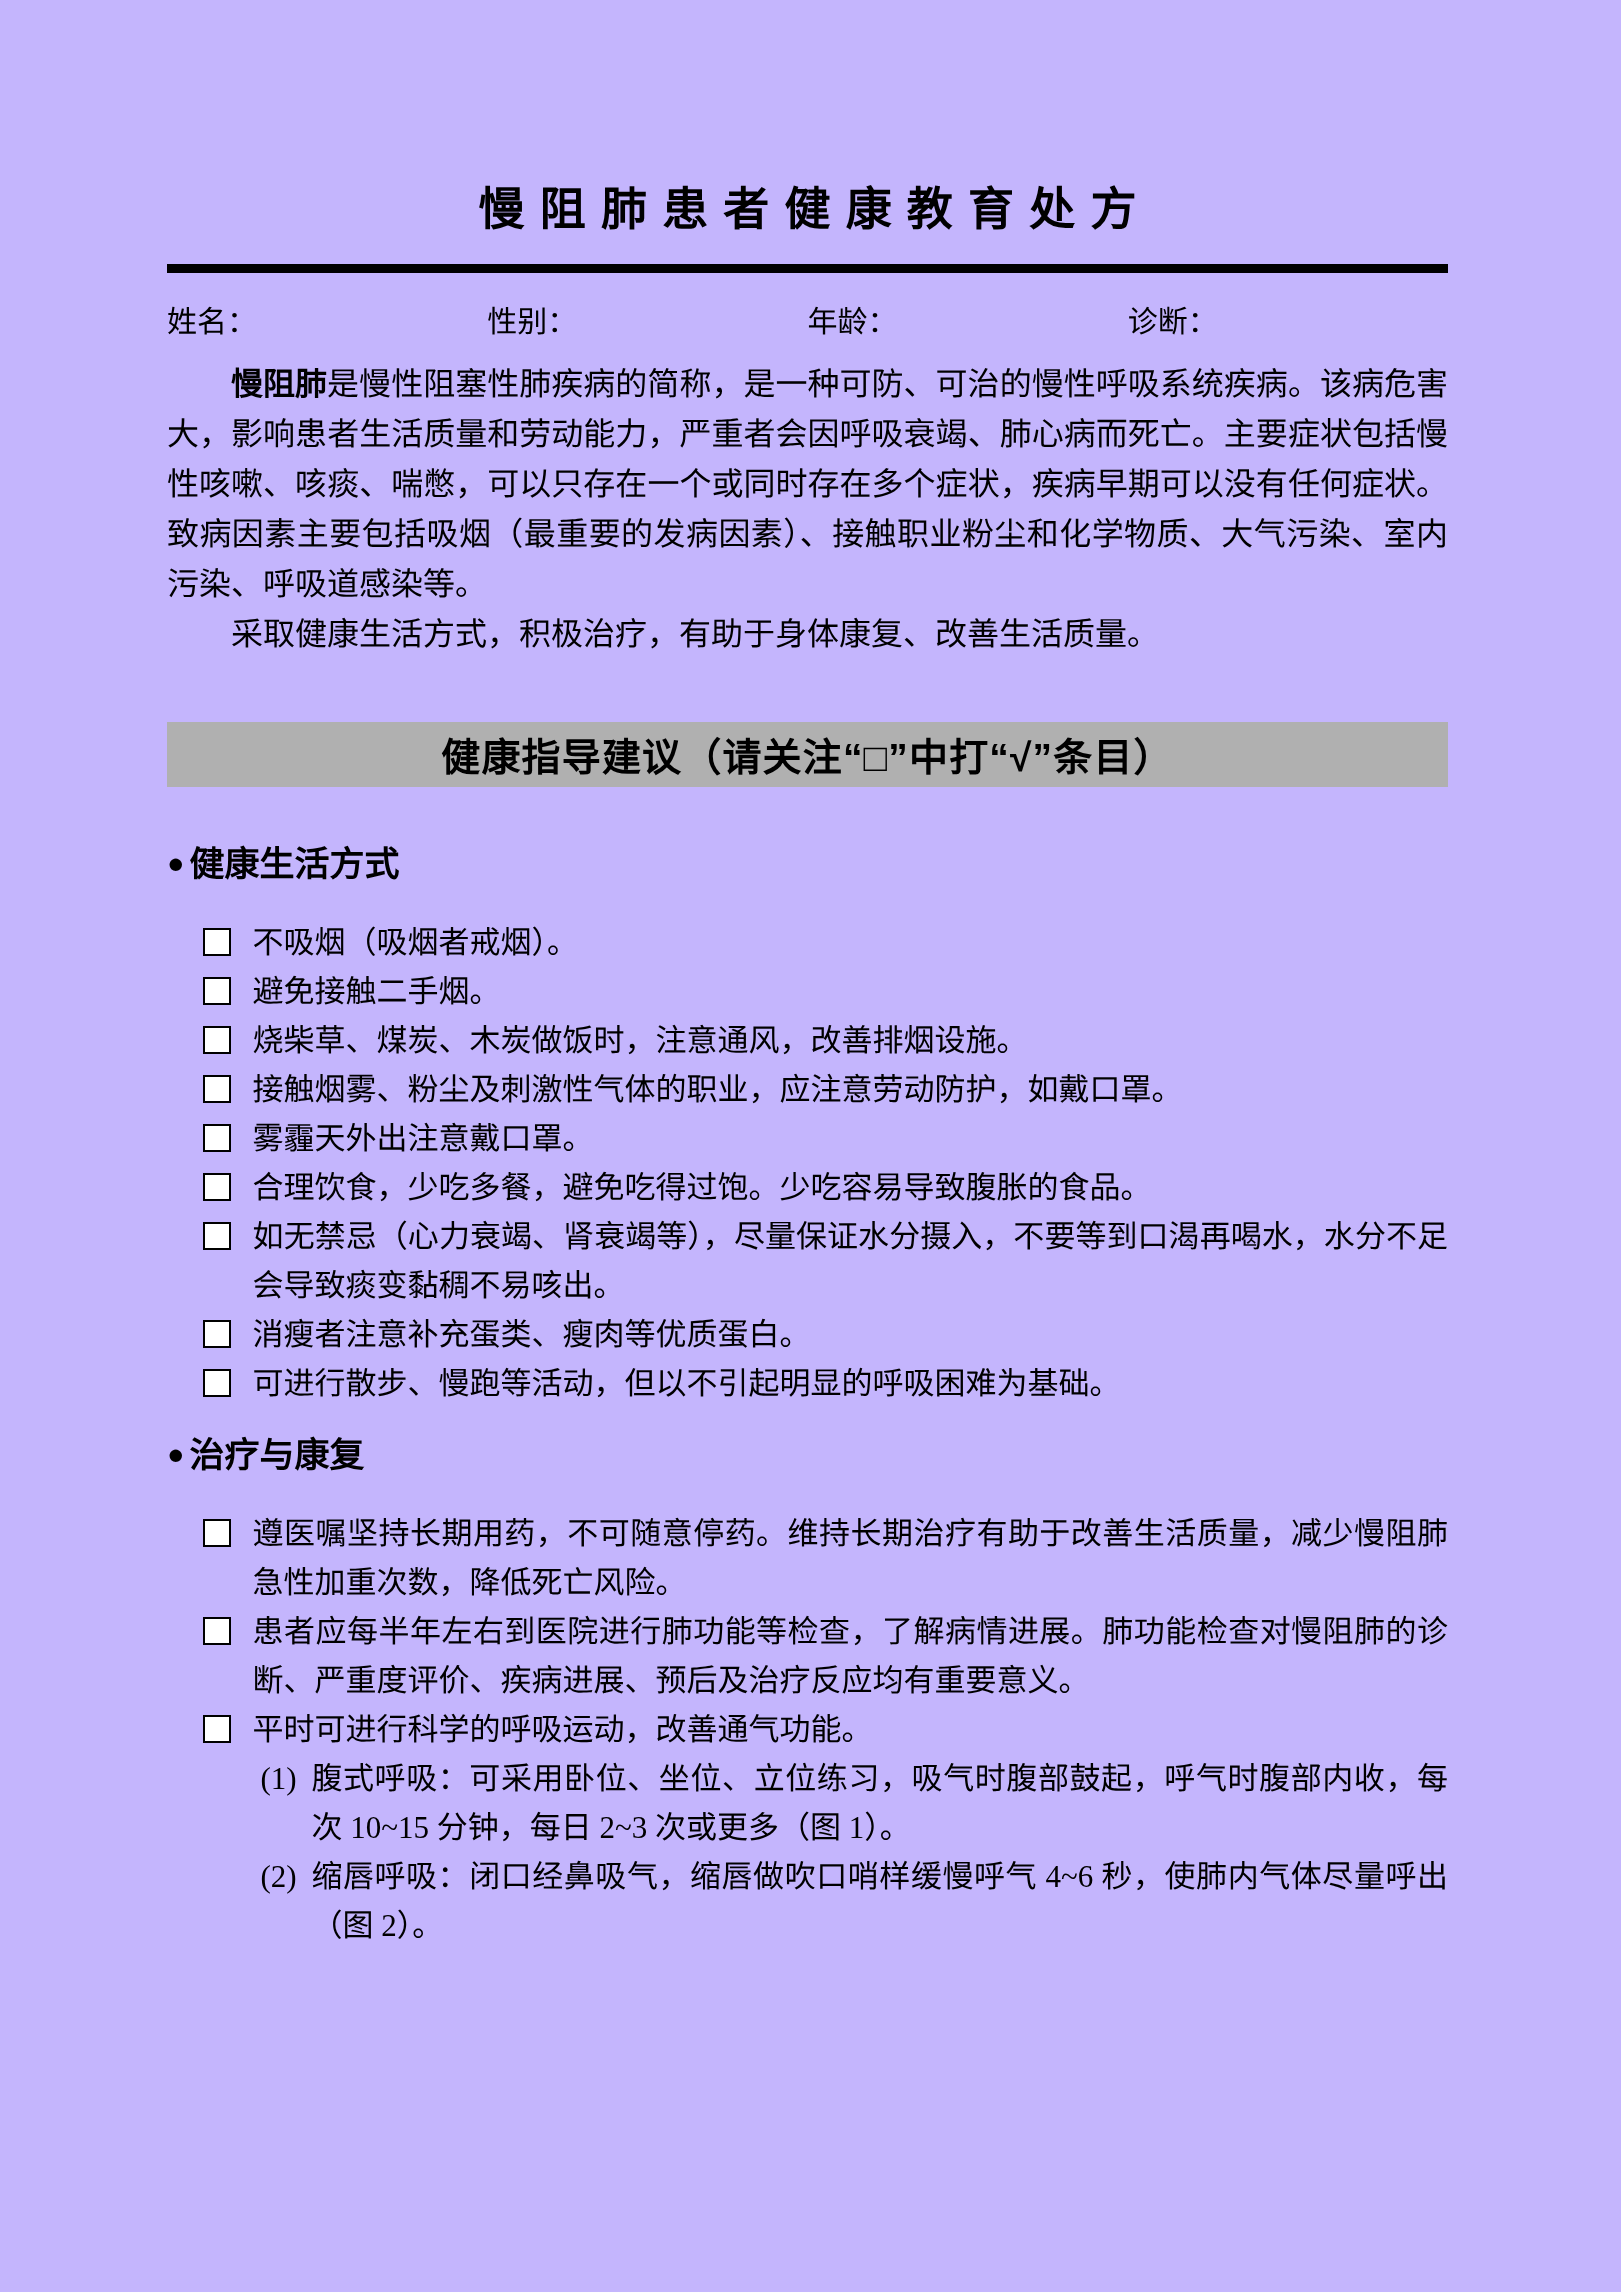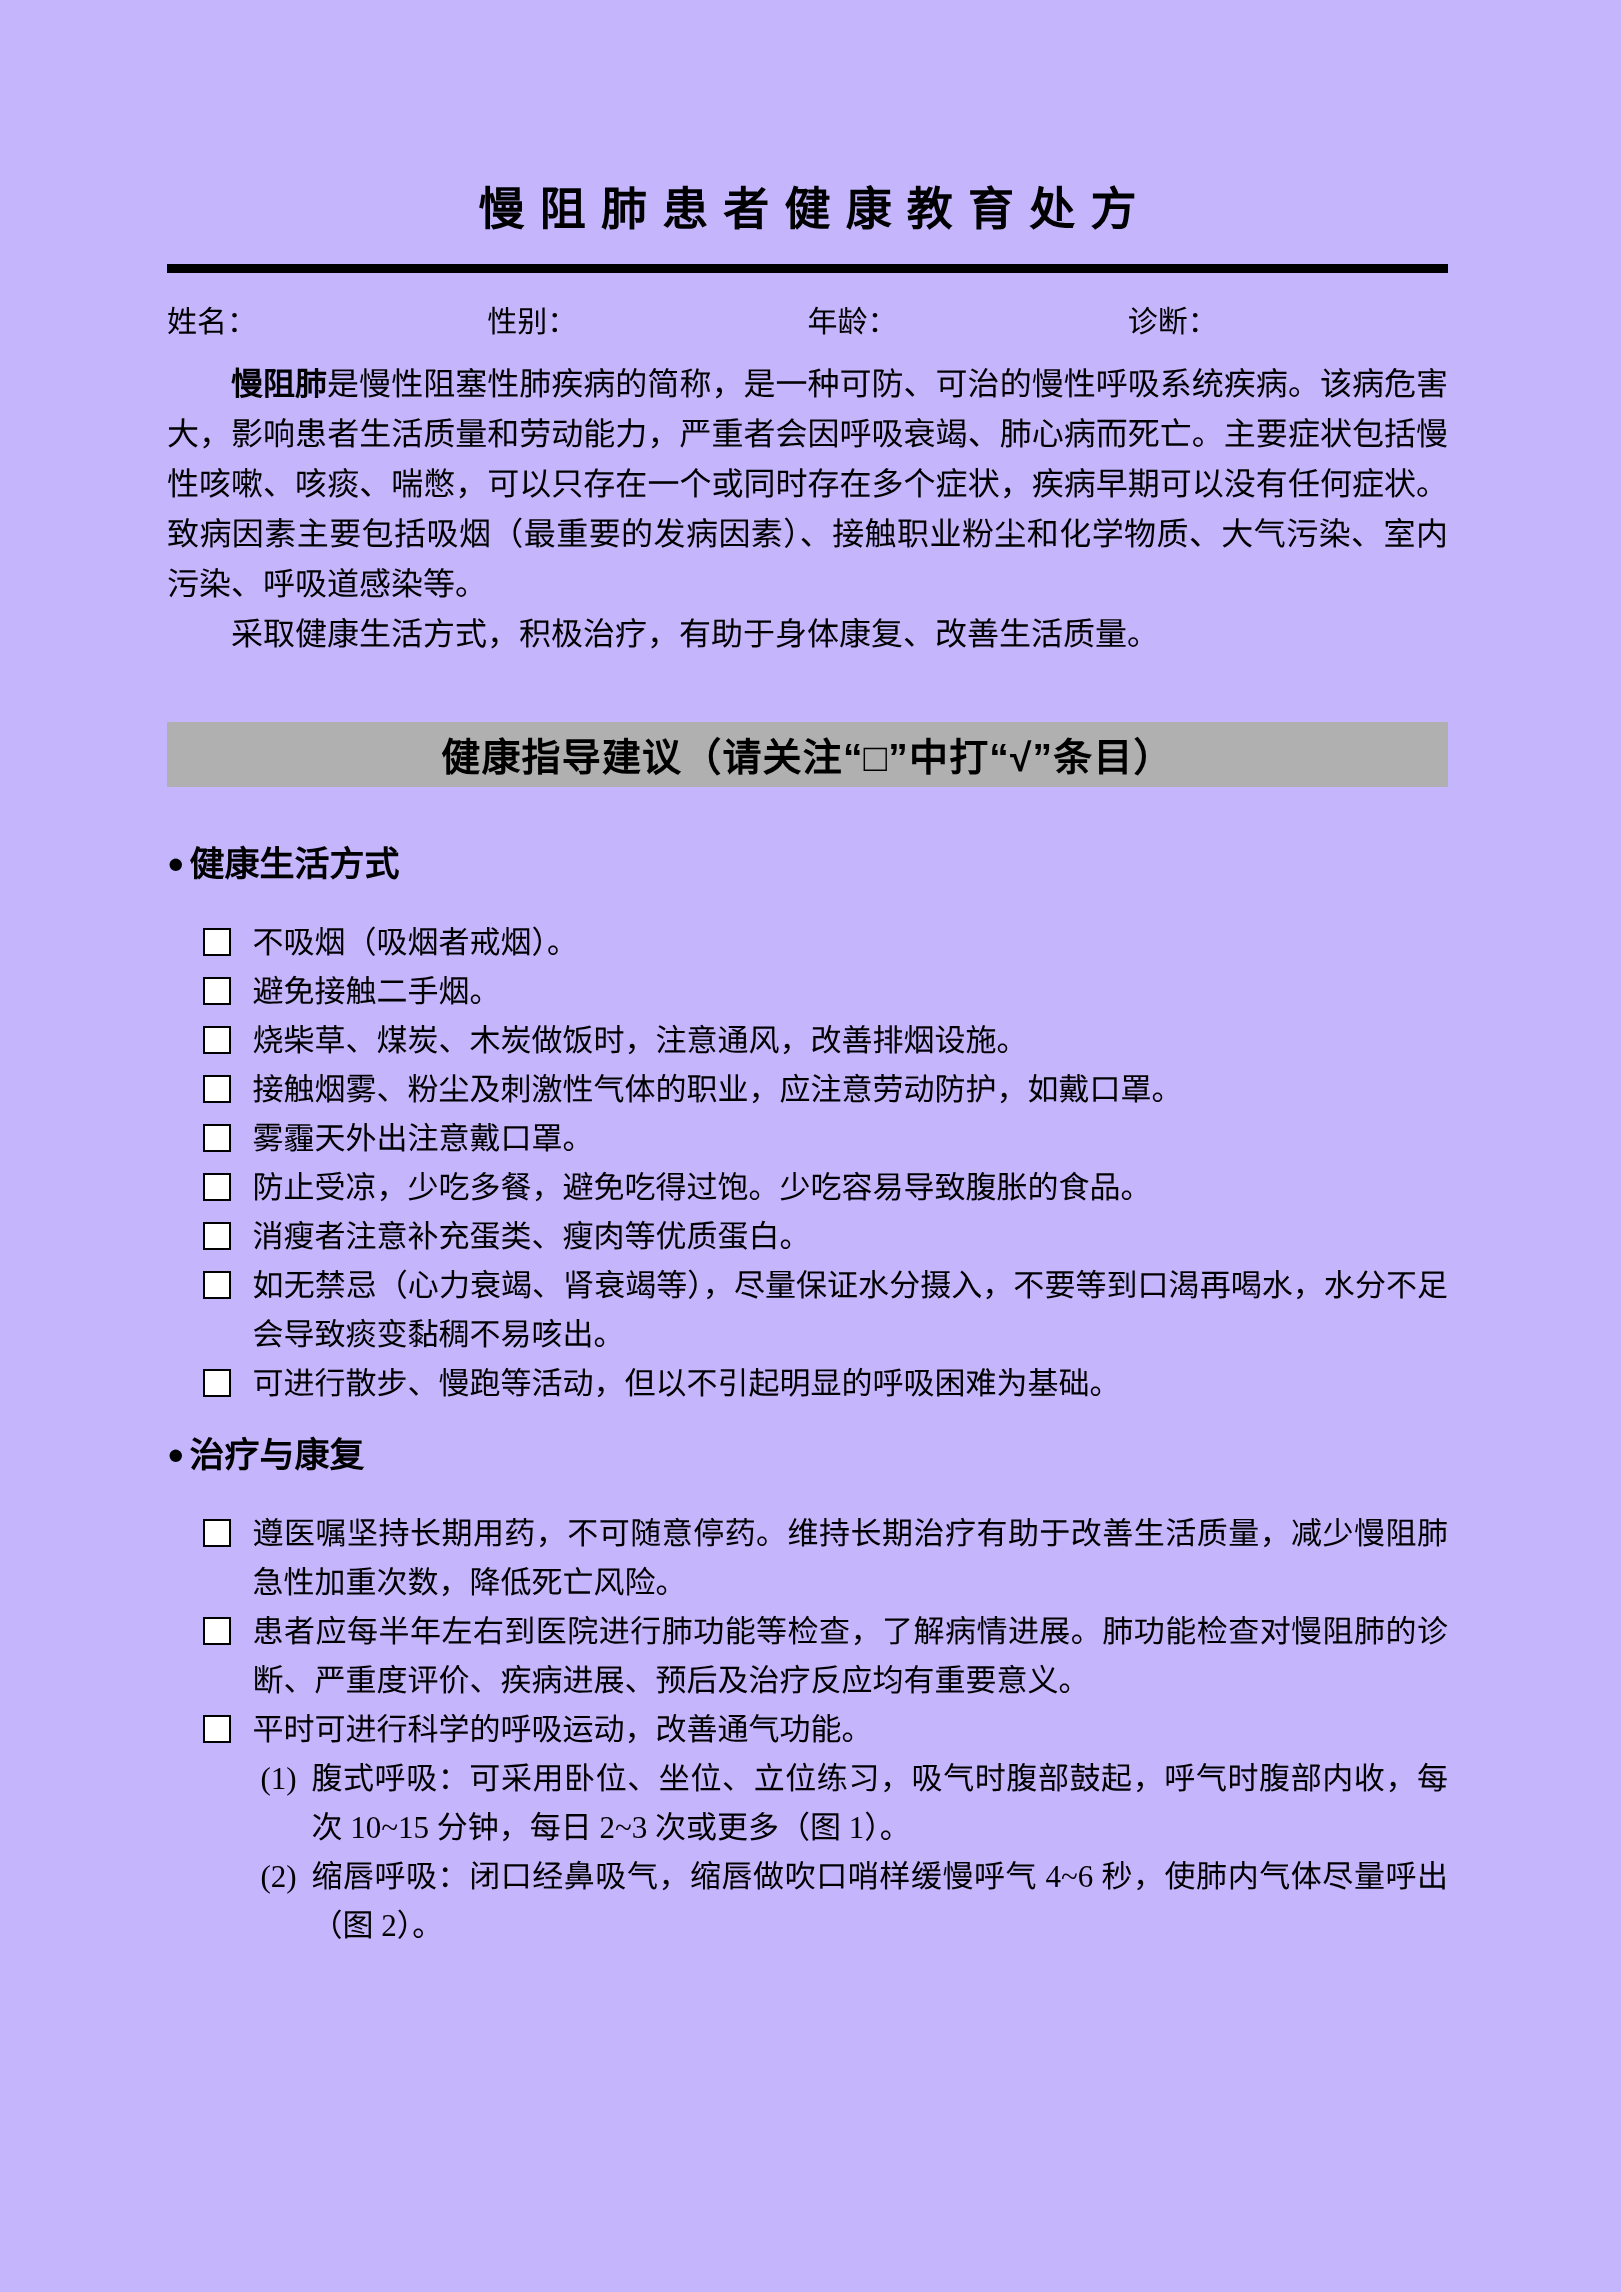--- a/index.html
+++ b/index.html
@@ -223,37 +223,37 @@
           <div class="item-body">
             <span class="item-text">雾霾天外出注意戴口罩。</span>
             
           </div>
         </div>
 
 
         <div class="check-item">
           <span class="checkbox"></span>
           <div class="item-body">
-            <span class="item-text">防止受凉，少吃多餐，避免吃得过饱。少吃容易导致腹胀的食品。</span>
+            <span class="item-text">合理饮食，少吃多餐，避免吃得过饱。少吃容易导致腹胀的食品。</span>
+            
+          </div>
+        </div>
+
+        <div class="check-item">
+          <span class="checkbox"></span>
+          <div class="item-body">
+            <span class="item-text">如无禁忌（心力衰竭、肾衰竭等），尽量保证水分摄入，不要等到口渴再喝水，水分不足会导致痰变黏稠不易咳出。</span>
             
           </div>
         </div>
 
         <div class="check-item">
           <span class="checkbox"></span>
           <div class="item-body">
             <span class="item-text">消瘦者注意补充蛋类、瘦肉等优质蛋白。</span>
-            
-          </div>
-        </div>
-
-        <div class="check-item">
-          <span class="checkbox"></span>
-          <div class="item-body">
-            <span class="item-text">如无禁忌（心力衰竭、肾衰竭等），尽量保证水分摄入，不要等到口渴再喝水，水分不足会导致痰变黏稠不易咳出。</span>
             
           </div>
         </div>
 
         <div class="check-item">
           <span class="checkbox"></span>
           <div class="item-body">
             <span class="item-text">可进行散步、慢跑等活动，但以不引起明显的呼吸困难为基础。</span>
             
           </div>

